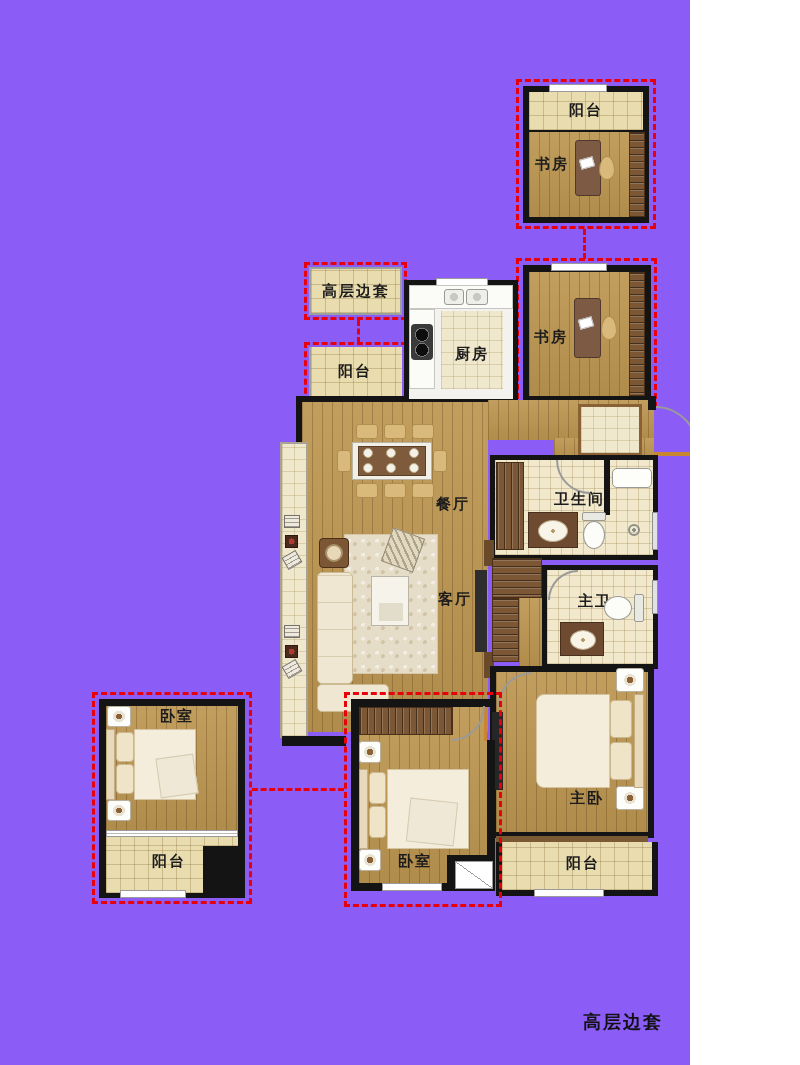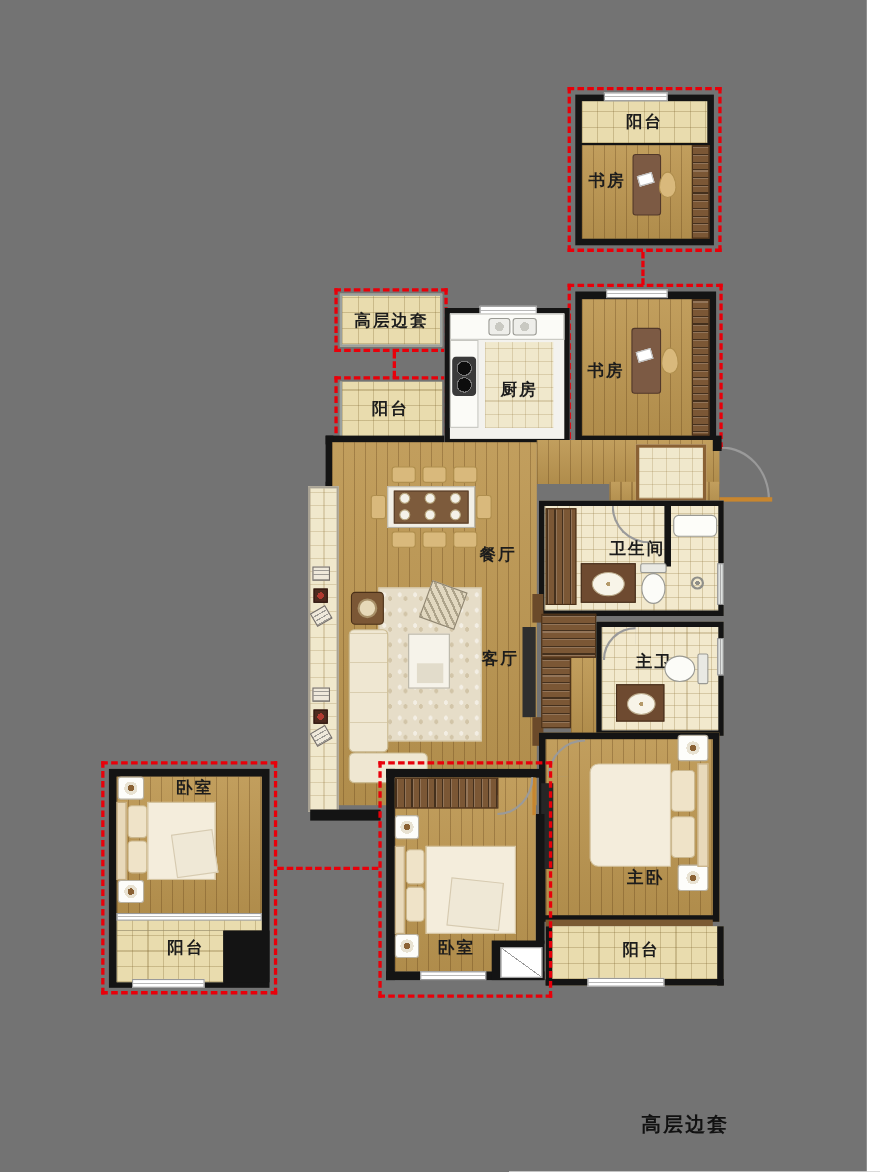--- a/index.html
+++ b/index.html
@@ -1,21 +1,21 @@
 <!DOCTYPE html>
 <html style="--wall: #141414; --dashed-red: #e8000a; --wood: #bd9751; --wood-line: #8a6134; --tile: #e9dcae; --tile-light: #f0e8cc; --bath-tile: #f2e9cd; --kitchen-floor: #f3f2ee; --furniture-ivory: #f4eddc; --furniture-tan: #d9b97c; --cabinet-brown: #7b5735; --door-orange: #c8862e;"><head>
 <meta charset="utf-8">
 <style>
   :root{
     --wall:#141414; --dashed-red:#e8000a; --wood:#bd9751; --wood-line:#8a6134;
     --tile:#e9dcae; --tile-light:#f0e8cc; --bath-tile:#f2e9cd; --kitchen-floor:#f3f2ee;
     --furniture-ivory:#f4eddc; --furniture-tan:#d9b97c; --cabinet-brown:#7b5735; --door-orange:#c8862e;
   }
   html,body{margin:0;padding:0;background:#fff;}
-  #plan{position:relative;width:788px;height:1065px;background:#737373;overflow:hidden;
+  #plan{position:relative;width:690px;height:1065px;background:#8b5cf6;overflow:hidden;
         font-family:"DejaVu Sans",sans-serif;}
   #plan *{position:absolute;box-sizing:border-box;}
   .wall{background:var(--wall);}
   .dashed{border:3px dashed var(--dashed-red);background:transparent;}
   .conn-v{border-left:3px dashed var(--dashed-red);width:0;}
   .conn-h{border-top:3px dashed var(--dashed-red);height:0;}
   .wood{background-color:var(--wood);
     background-image:repeating-linear-gradient(90deg,rgba(80,48,12,.28) 0 1px,transparent 1px 10px),
     linear-gradient(rgba(255,255,255,.07),rgba(0,0,0,.07));}
   .tile{background-color:var(--tile);

